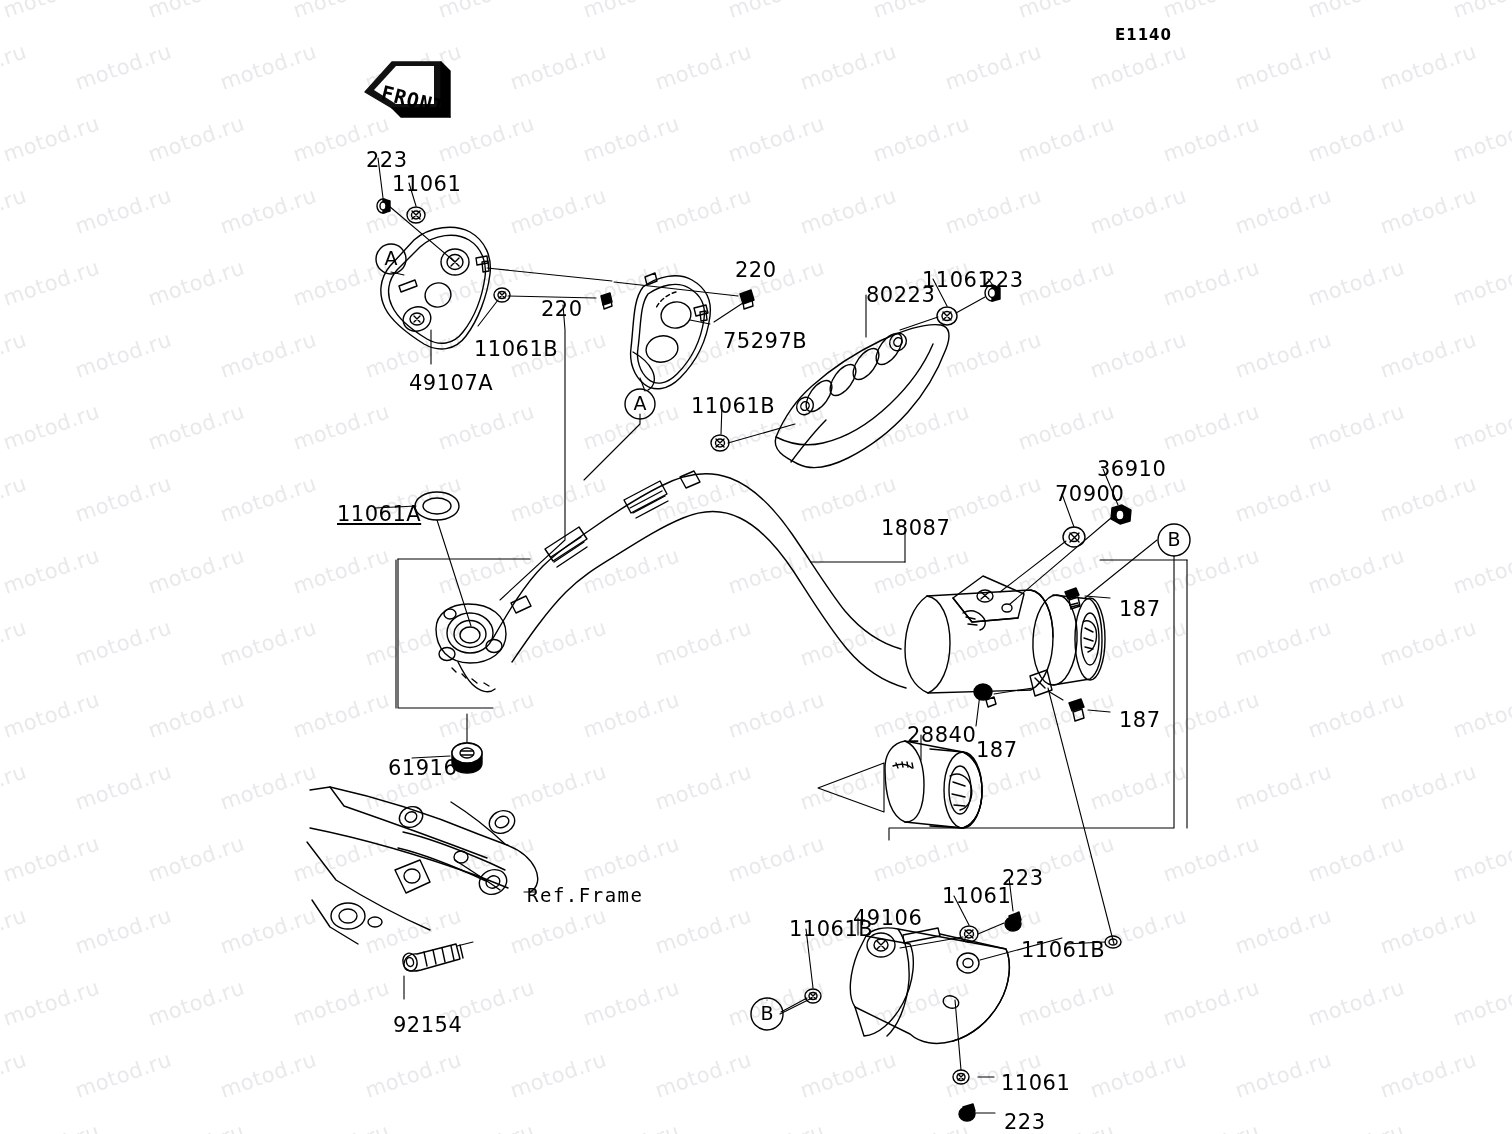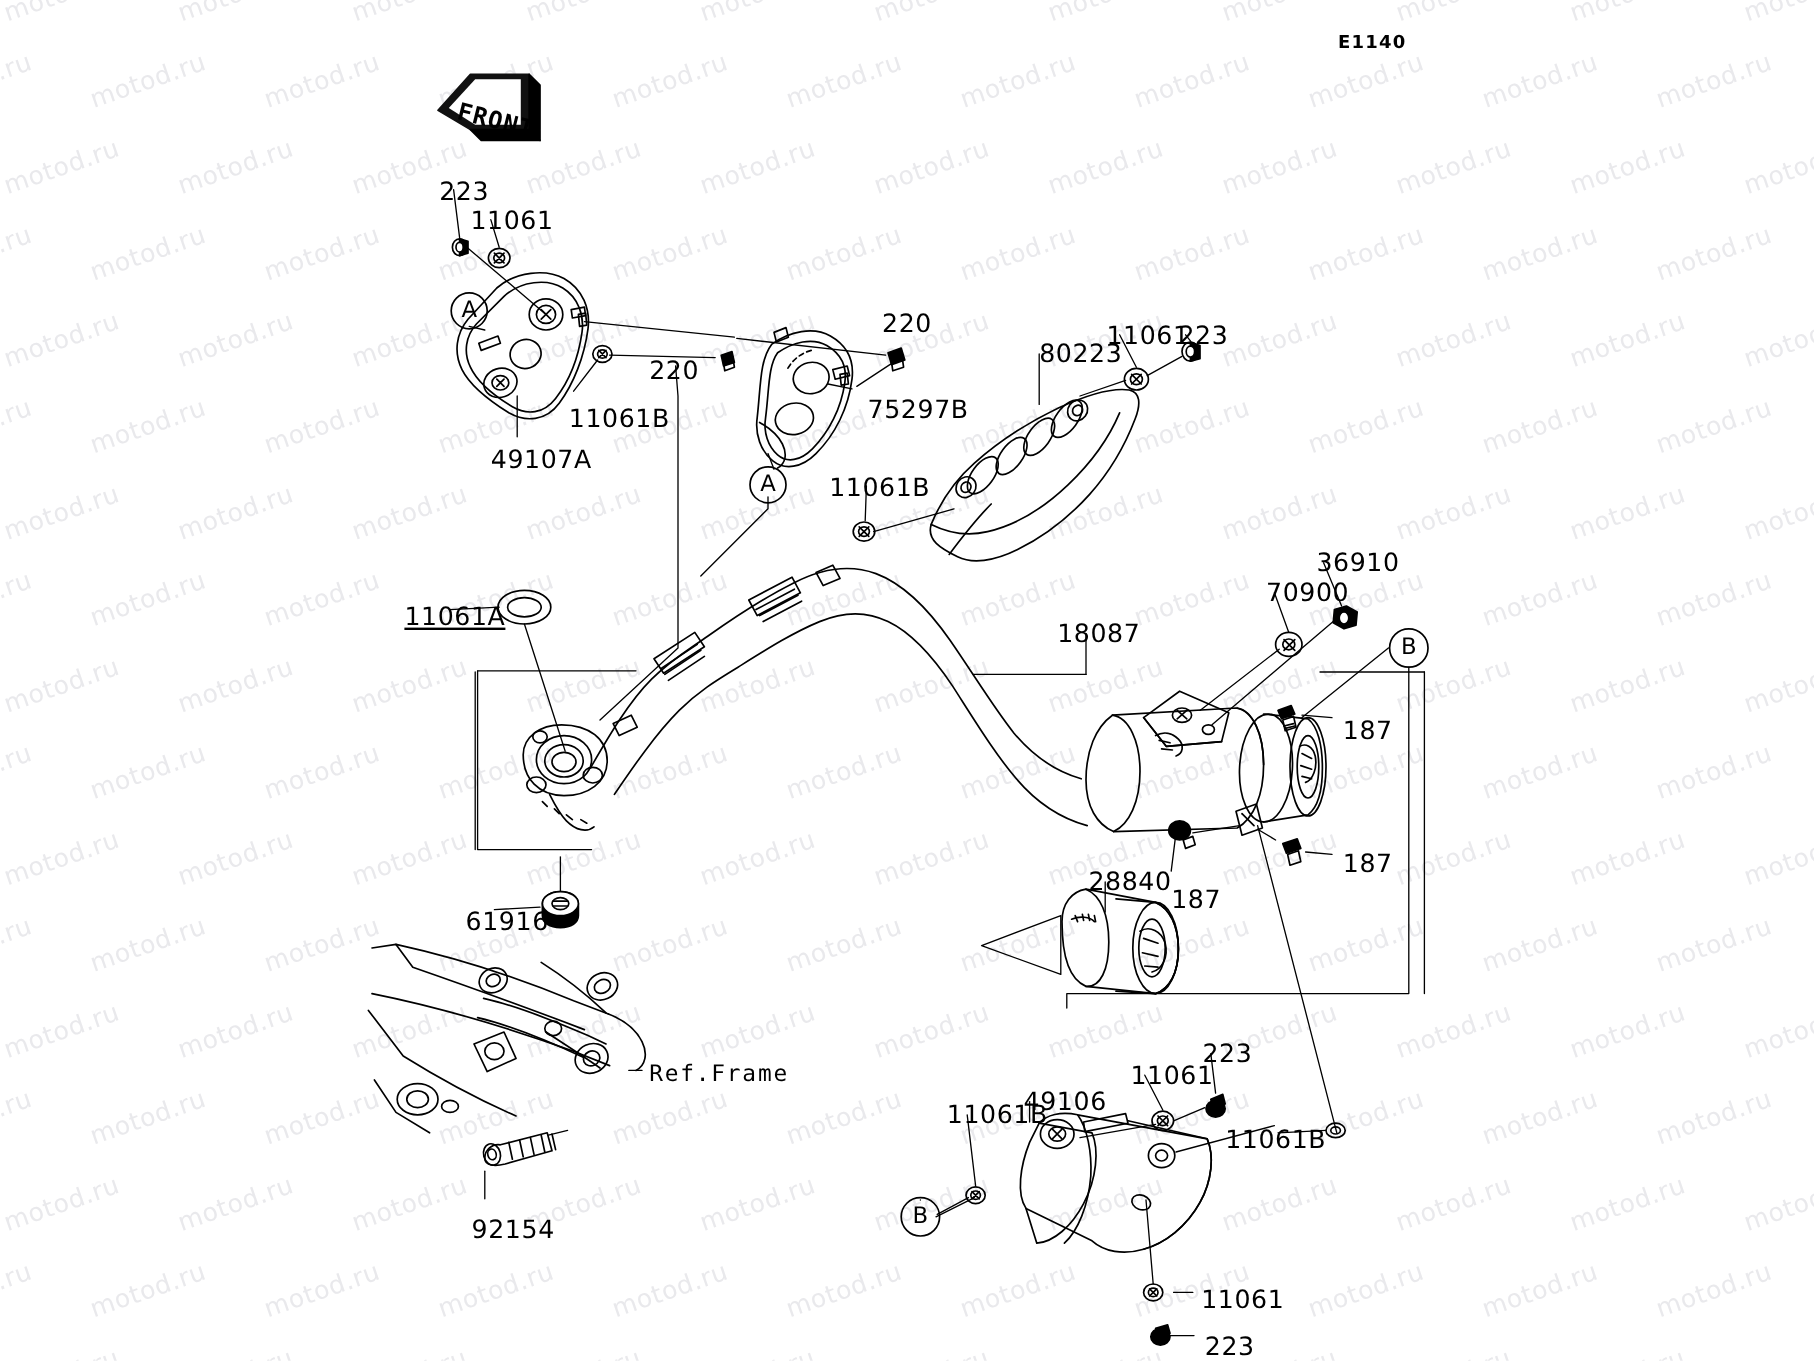--- a/index.html
+++ b/index.html
@@ -633,17 +633,17 @@
       <div class="lbl" style="left: 942px; top: 884px;">11061</div>
       <div class="lbl" style="left: 1002px; top: 866px;">223</div>
       <div class="lbl" style="left: 789px; top: 917px;">11061B</div>
       <div class="lbl" style="left: 1021px; top: 938px;">11061B</div>
       <div class="lbl" style="left: 1001px; top: 1071px;">11061</div>
       <div class="lbl" style="left: 1004px; top: 1110px;">223</div>
       <div class="refmk" style="left: 383px; top: 247px; width: 16px;">A</div>
       <div class="refmk" style="left: 632px; top: 392px; width: 16px;">A</div>
       <div class="refmk" style="left: 1166px; top: 528px; width: 16px;">B</div>
       <div class="refmk" style="left: 759px; top: 1002px; width: 16px;">B</div>
-      <div class="lbl mono" style="left: 527px; top: 884px; margin-left: 14px;">Ref.Frame</div>
+      <div class="lbl mono" style="left: 527px; top: 884px;">Ref.Frame</div>
       <div class="lbl code" style="left: 1115px; top: 26px; font-weight: bold;">E1140</div>
     </div>
 
 </div>
 
 </body></html>

